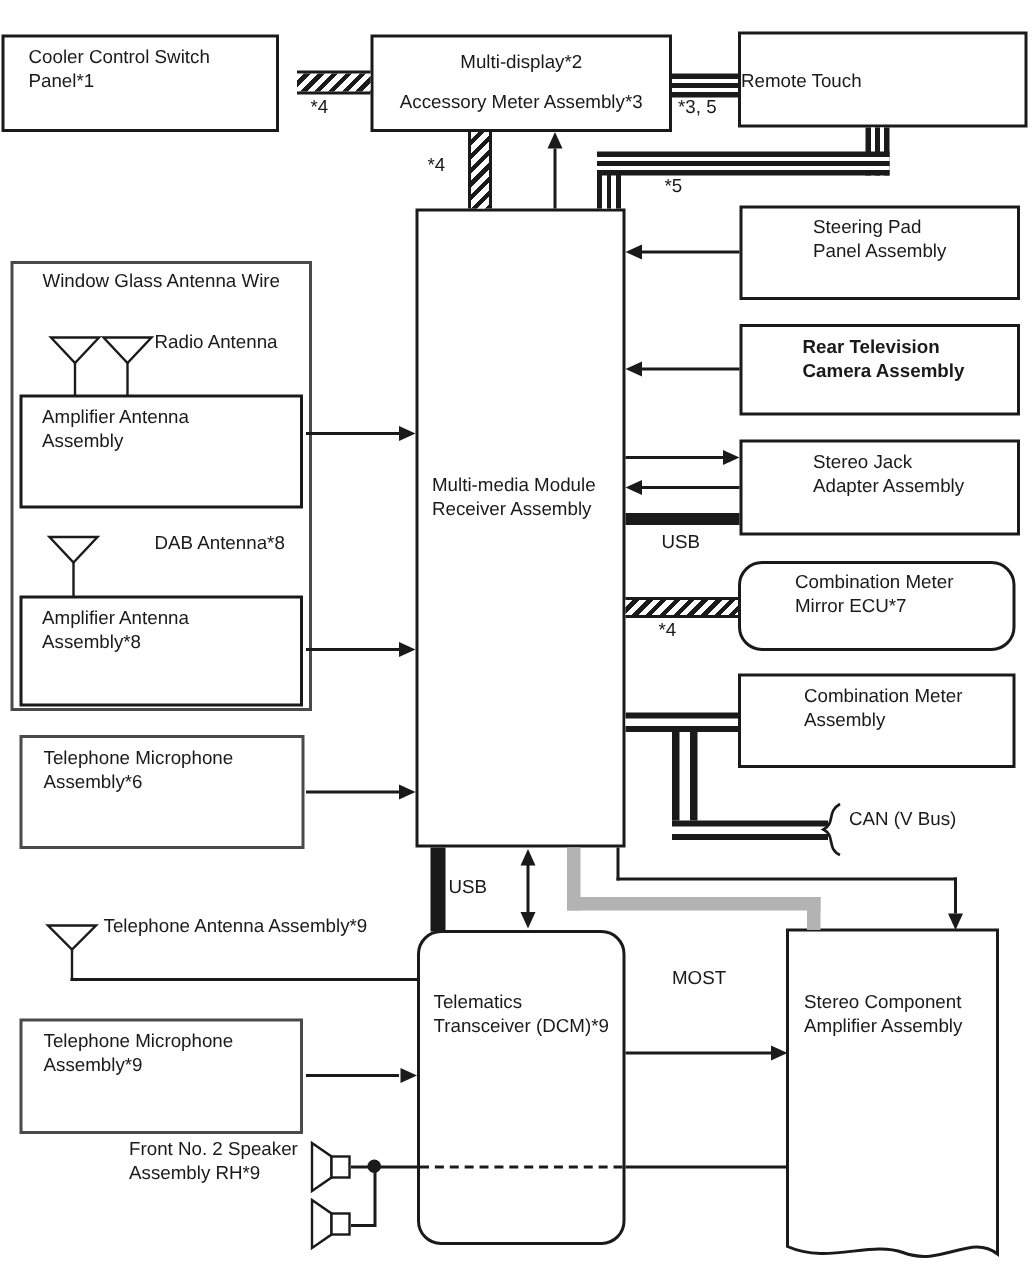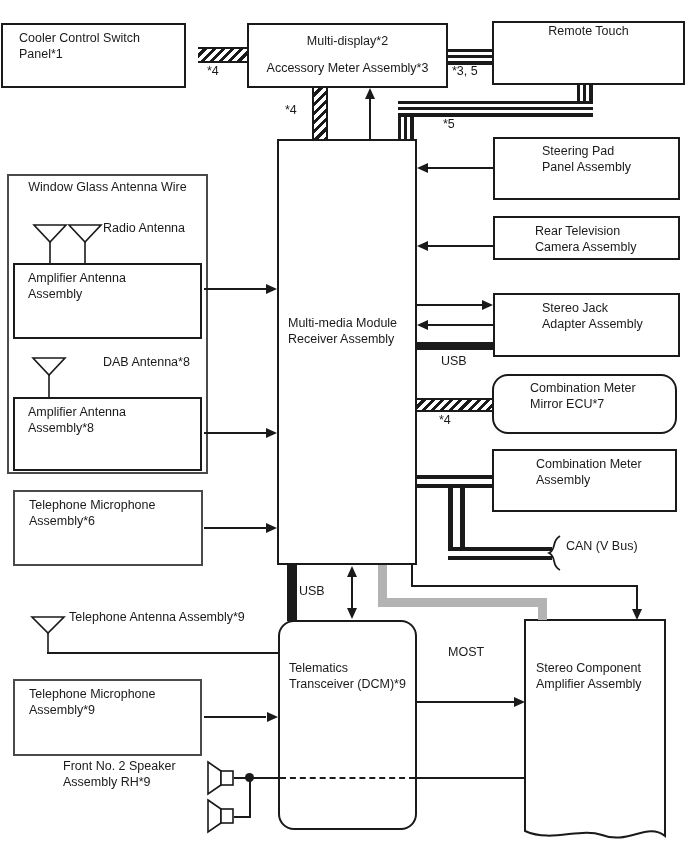--- a/index.html
+++ b/index.html
@@ -62,21 +62,21 @@
   <div class="box" style="left:1px;top:23px;width:185px;height:65px;padding:5px 0 0 16px;">
     <div>Cooler Control Switch</div>
     <div>Panel*1</div>
   </div>
 
   <div class="box" style="left:247px;top:23px;width:201px;height:65px;text-align:center;padding-top:3px;line-height:27px;">
     <div>Multi-display*2</div>
     <div>Accessory Meter Assembly*3</div>
   </div>
 
-  <div class="box" style="left:492px;top:21px;width:193px;height:64px;text-align:center;">
+  <div class="box" style="left:492px;top:21px;width:193px;height:64px;padding-top:23px;">
     <div>Remote Touch</div>
   </div>
 
   <div class="box" style="left:13px;top:263px;width:189px;height:76px;padding:5px 0 0 13px;">
     <div>Amplifier Antenna</div>
     <div>Assembly</div>
   </div>
 
   <div class="box" style="left:13px;top:397px;width:189px;height:74px;padding:5px 0 0 13px;">
     <div>Amplifier Antenna</div>
@@ -91,21 +91,21 @@
   <div class="box" style="left:277px;top:139px;width:140px;height:426px;padding:174px 0 0 9px;">
     <div>Multi-media Module</div>
     <div>Receiver Assembly</div>
   </div>
 
   <div class="box" style="left:493px;top:137px;width:187px;height:63px;padding:4px 0 0 47px;">
     <div>Steering Pad</div>
     <div>Panel Assembly</div>
   </div>
 
-  <div class="box" style="left:493px;top:216px;width:187px;height:44px;padding:5px 0 0 40px;">
+  <div class="box" style="left:493px;top:216px;width:187px;height:61px;padding:5px 0 0 40px;font-weight:bold;">
     <div>Rear Television</div>
     <div>Camera Assembly</div>
   </div>
 
   <div class="box" style="left:493px;top:293px;width:187px;height:64px;padding:5px 0 0 47px;">
     <div>Stereo Jack</div>
     <div>Adapter Assembly</div>
   </div>
 
   <div class="box rounded" style="left:492px;top:374px;width:185px;height:60px;padding:4px 0 0 36px;">
@@ -233,18 +233,18 @@
   <div class="lbl" style="left:285px;top:102px;">*4</div>
   <div class="lbl" style="left:443px;top:116px;">*5</div>
   <div class="lbl" style="left:103px;top:220px;">Radio Antenna</div>
   <div class="lbl" style="left:103px;top:354px;">DAB Antenna*8</div>
   <div class="lbl" style="left:441px;top:353px;">USB</div>
   <div class="lbl" style="left:439px;top:412px;">*4</div>
   <div class="lbl" style="left:566px;top:538px;">CAN (V Bus)</div>
   <div class="lbl" style="left:299px;top:583px;">USB</div>
   <div class="lbl" style="left:448px;top:608px;margin-top:36px;">MOST</div>
   <div class="lbl" style="left:69px;top:609px;">Telephone Antenna Assembly*9</div>
-  <div class="lbl" style="left:63px;top:758px;">
+  <div class="lbl" style="left:86px;top:758px;">
     <div>Front No. 2 Speaker</div>
     <div>Assembly RH*9</div>
   </div>
 
 </div>
 
 </body></html>

